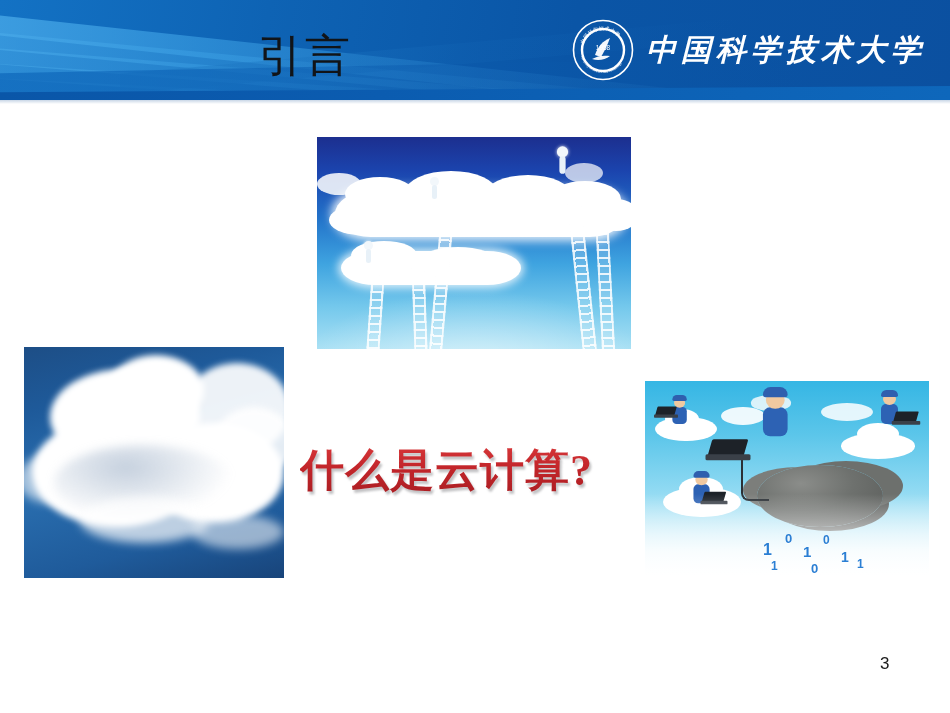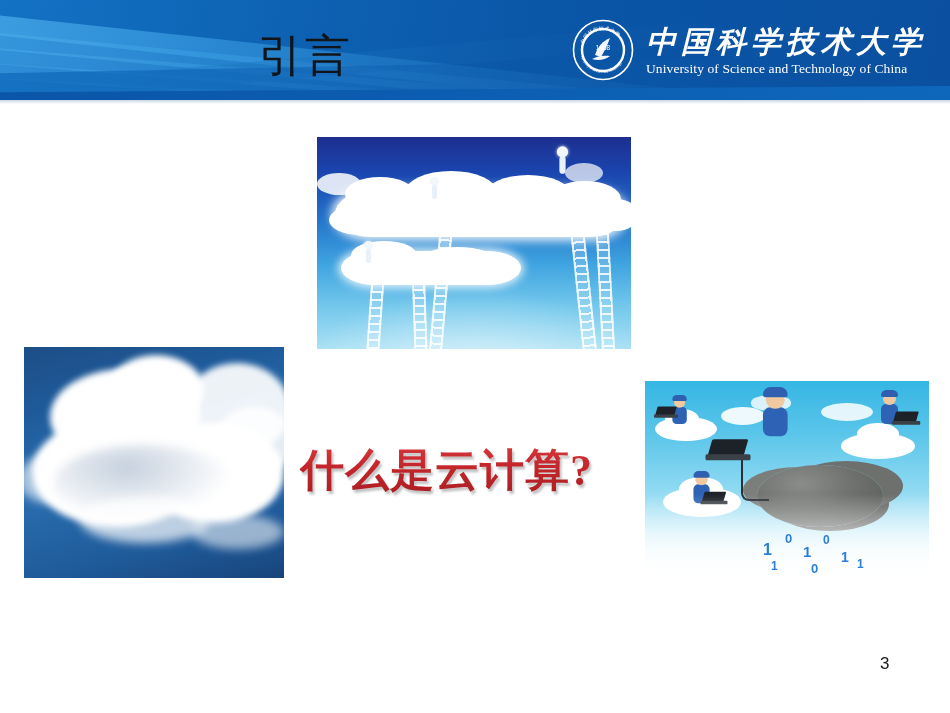--- a/index.html
+++ b/index.html
@@ -373,21 +373,20 @@
           <textPath href="#arcTop" startOffset="9%">中国科学技术大学</textPath>
         </text>
         <path id="arcBot" d="M 8 31 A 23 23 0 0 0 54 31" fill="none"></path>
         <text font-family="Liberation Serif, serif" font-size="3.4" fill="#ffffff">
           <textPath href="#arcBot" startOffset="8%">University of Science and Technology</textPath>
         </text>
       </svg>
     </div>
     <div class="logo-text">
       <div class="logo-cn">中国科学技术大学</div>
-      <div class="logo-en">University of Science and Technology of China</div>
     </div>
   </div>
 
   <div class="slide-title">引言</div>
 </div>
 <div class="band-separator"></div>
 
 <div class="img-ladders">
   <div class="lad-sky-glow"></div>
   <div class="cloudmass cm-k"></div>

